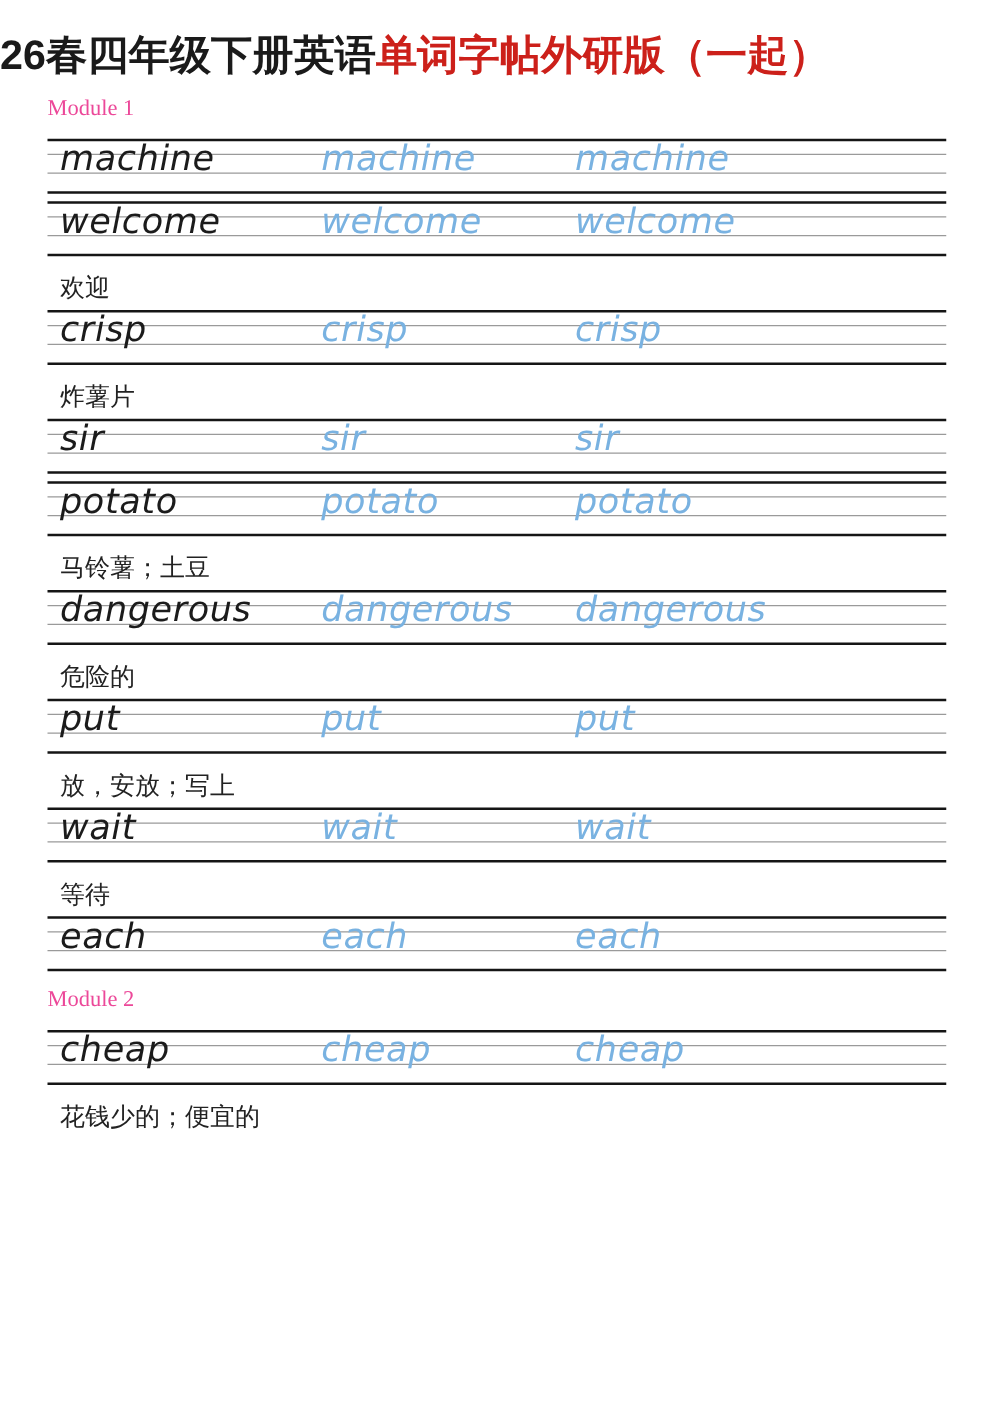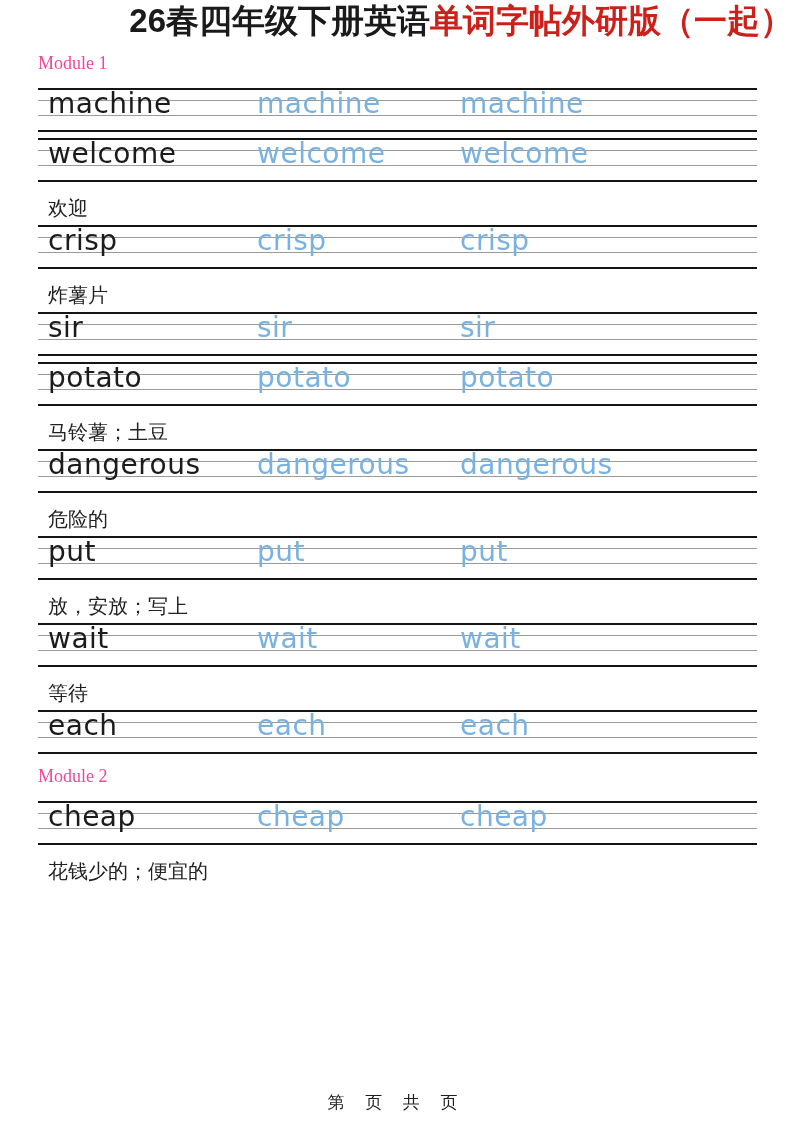--- a/index.html
+++ b/index.html
@@ -6,23 +6,24 @@
   .page{
     position:relative;
     width:793px;height:1122px;
     background:#ffffff;
     margin:0 auto;
     overflow:hidden;
     font-family:"Liberation Serif",serif;
   }
   .title{
     margin:0;
+    padding-top:23px;
     height:41px;
     line-height:41px;
-    text-align:right;
+    text-align:left;
     font-family:"Liberation Sans",sans-serif;
     font-weight:bold;
     font-size:33px;
     color:#1a1a1a;
     white-space:nowrap;
   }
   .title .red-part{color:#cc201a;}
   .content{padding:0 36px 0 38px;}
   .module-label{
     font-family:"Liberation Serif",serif;
@@ -40,20 +41,21 @@
   }
   .gline{
     position:absolute;left:0;right:0;height:1px;
     background:#9a9a9a;
   }
   .g1{top:10px;}
   .g2{top:25px;}
   .word{
     position:absolute;top:0;
     font-family:"DejaVu Sans",sans-serif;
+    font-style:italic;
     font-size:28px;
     line-height:28px;
     letter-spacing:0.5px;
     white-space:nowrap;
   }
   .word.sample{left:10px;color:#1b1b1b;}
   .word.trace{color:#79b2e1;}
   .word.t1{left:219px;}
   .word.t2{left:422px;}
   .translation{
@@ -191,14 +193,13 @@
       <span class="word sample">cheap</span>
       <span class="word trace t1">cheap</span>
       <span class="word trace t2">cheap</span>
     </div>
     <div class="translation">花钱少的；便宜的</div>
   </div>
 </div>
   </div>
 </div>
 
-  <div class="footer">第 页 共 页</div>
 </div>
 
 </body></html>

